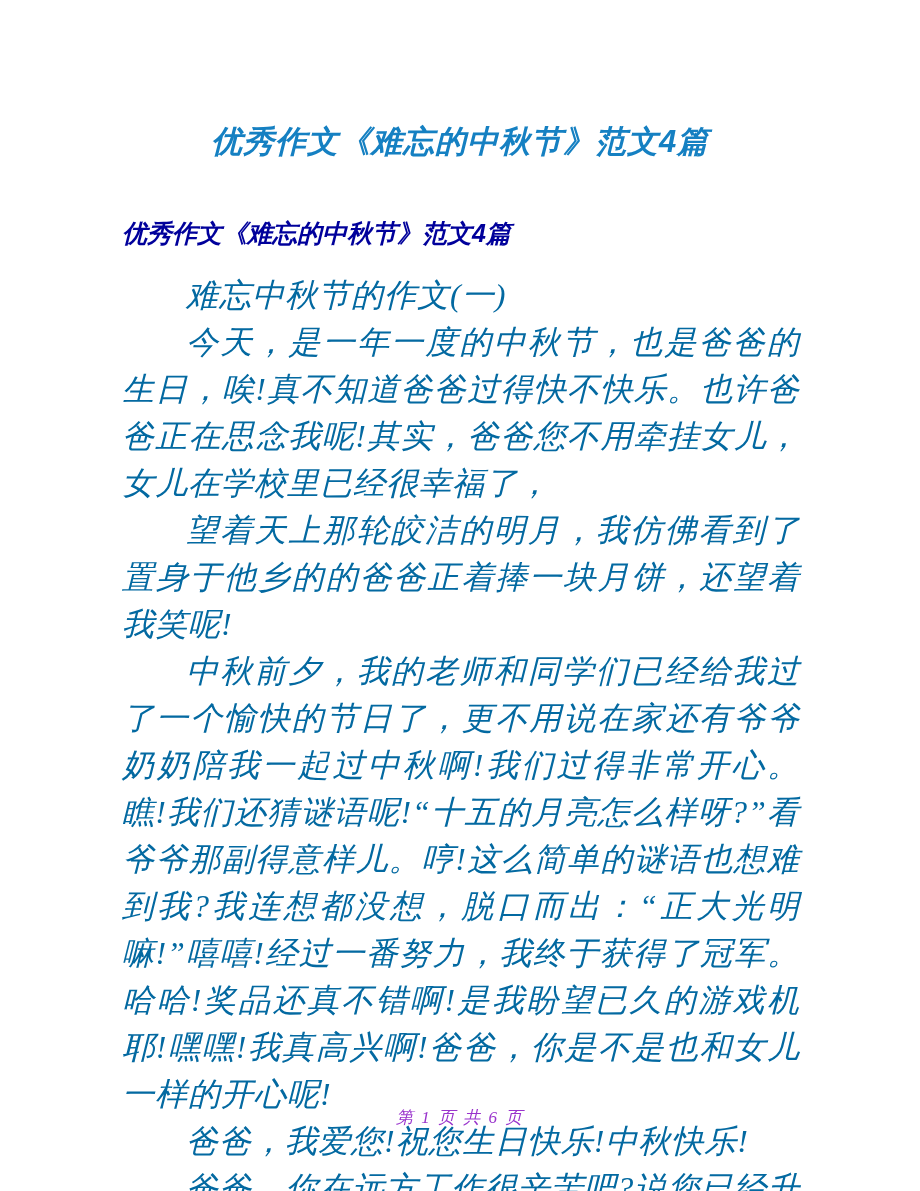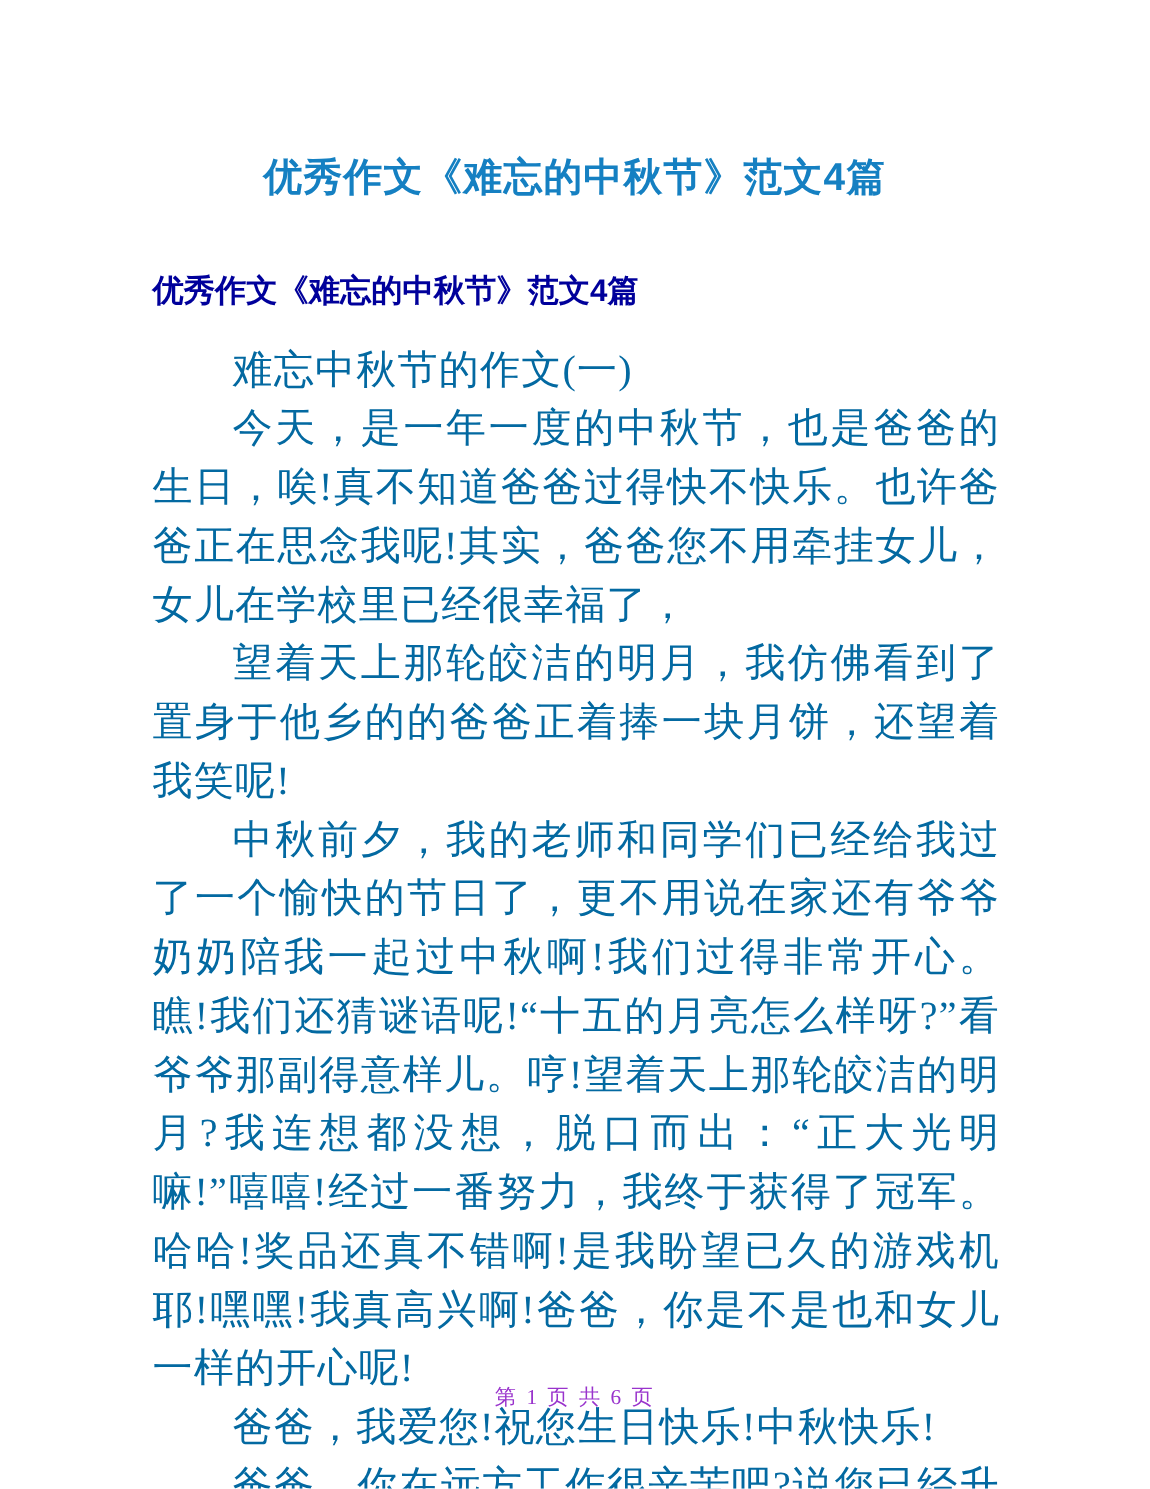--- a/index.html
+++ b/index.html
@@ -7,20 +7,21 @@
     padding: 0;
     background: #ffffff;
   }
   .page {
     position: relative;
     width: 920px;
     height: 1191px;
     background: #ffffff;
     overflow: hidden;
     font-family: "Liberation Serif", serif;
+    font-style: italic;
   }
   .doc-title {
     position: absolute;
     top: 121px;
     left: 0;
     width: 100%;
     margin: 0;
     text-align: center;
     font-family: "Liberation Sans", sans-serif;
     font-weight: bold;
@@ -73,21 +74,21 @@
 <div class="page">
 
   <h1 class="doc-title">优秀作文《难忘的中秋节》范文4篇</h1>
 
   <h2 class="doc-subtitle">优秀作文《难忘的中秋节》范文4篇</h2>
 
   <div class="doc-body">
     <p>难忘中秋节的作文(一)</p>
     <p>今天，是一年一度的中秋节，也是爸爸的生日，唉!真不知道爸爸过得快不快乐。也许爸爸正在思念我呢!其实，爸爸您不用牵挂女儿，女儿在学校里已经很幸福了，</p>
     <p>望着天上那轮皎洁的明月，我仿佛看到了置身于他乡的的爸爸正着捧一块月饼，还望着我笑呢!</p>
-    <p>中秋前夕，我的老师和同学们已经给我过了一个愉快的节日了，更不用说在家还有爷爷奶奶陪我一起过中秋啊!我们过得非常开心。瞧!我们还猜谜语呢!“十五的月亮怎么样呀?”看爷爷那副得意样儿。哼!望着天上那轮皎洁的明月?我连想都没想，脱口而出：“正大光明嘛!”嘻嘻!经过一番努力，我终于获得了冠军。哈哈!奖品还真不错啊!是我盼望已久的游戏机耶!嘿嘿!我真高兴啊!爸爸，你是不是也和女儿一样的开心呢!</p>
+    <p>中秋前夕，我的老师和同学们已经给我过了一个愉快的节日了，更不用说在家还有爷爷奶奶陪我一起过中秋啊!我们过得非常开心。瞧!我们还猜谜语呢!“十五的月亮怎么样呀?”看爷爷那副得意样儿。哼!这么简单的谜语也想难到我?我连想都没想，脱口而出：“正大光明嘛!”嘻嘻!经过一番努力，我终于获得了冠军。哈哈!奖品还真不错啊!是我盼望已久的游戏机耶!嘿嘿!我真高兴啊!爸爸，你是不是也和女儿一样的开心呢!</p>
     <p>爸爸，我爱您!祝您生日快乐!中秋快乐!</p>
     <p>爸爸，你在远方工作很辛苦吧?说您已经升副总了，是真的吗?我这里恭喜您啦!您真是我的好爸爸!</p>
   </div>
 
   <div class="page-footer">
     <span>第 1 页 共 6 页</span>
   </div>
 
 </div>
 

